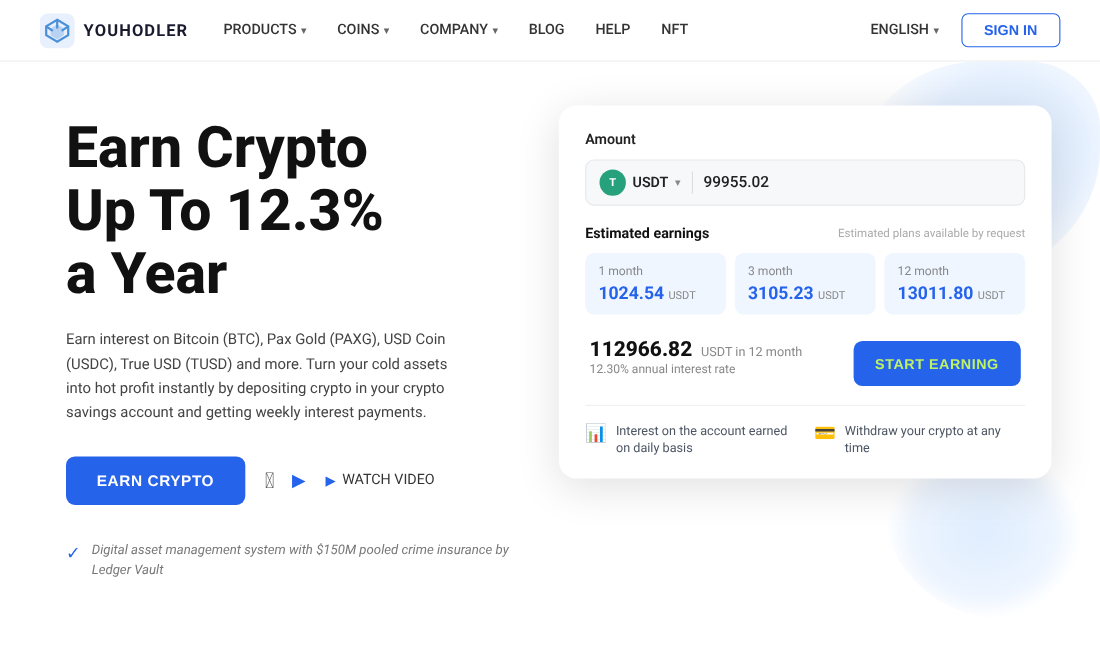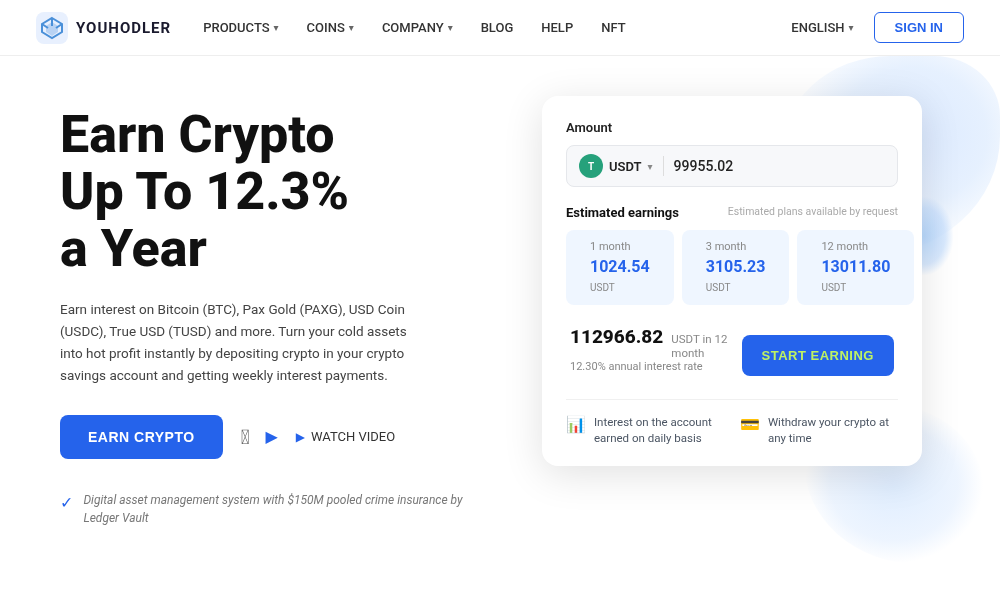--- a/index.html
+++ b/index.html
@@ -214,21 +214,21 @@
       border-radius: 50%;
       opacity: 0.6;
     }
 
     
     .calculator-card {
       background: #fff;
       border-radius: 16px;
       box-shadow: 0 8px 40px rgba(0,0,0,0.12);
       padding: 24px 24px 20px 24px;
-      width: 380px;
+      width: 448px;
       position: relative;
       z-index: 5;
       margin-top: 0;
     }
     .card-label {
       font-size: 13px;
       font-weight: 600;
       color: #222;
       margin-bottom: 10px;
     }
@@ -298,21 +298,21 @@
 
     .periods-row {
       display: flex;
       gap: 8px;
       margin-bottom: 20px;
     }
     .period-card {
       flex: 1;
       background: #eff6ff;
       border-radius: 8px;
-      padding: 10px 24px;
+      padding: 10px 12px;
       text-align: left;
     }
     .period-label {
       font-size: 11px;
       color: #888;
       margin-bottom: 4px;
     }
     .period-value {
       font-size: 16px;
       font-weight: 700;

